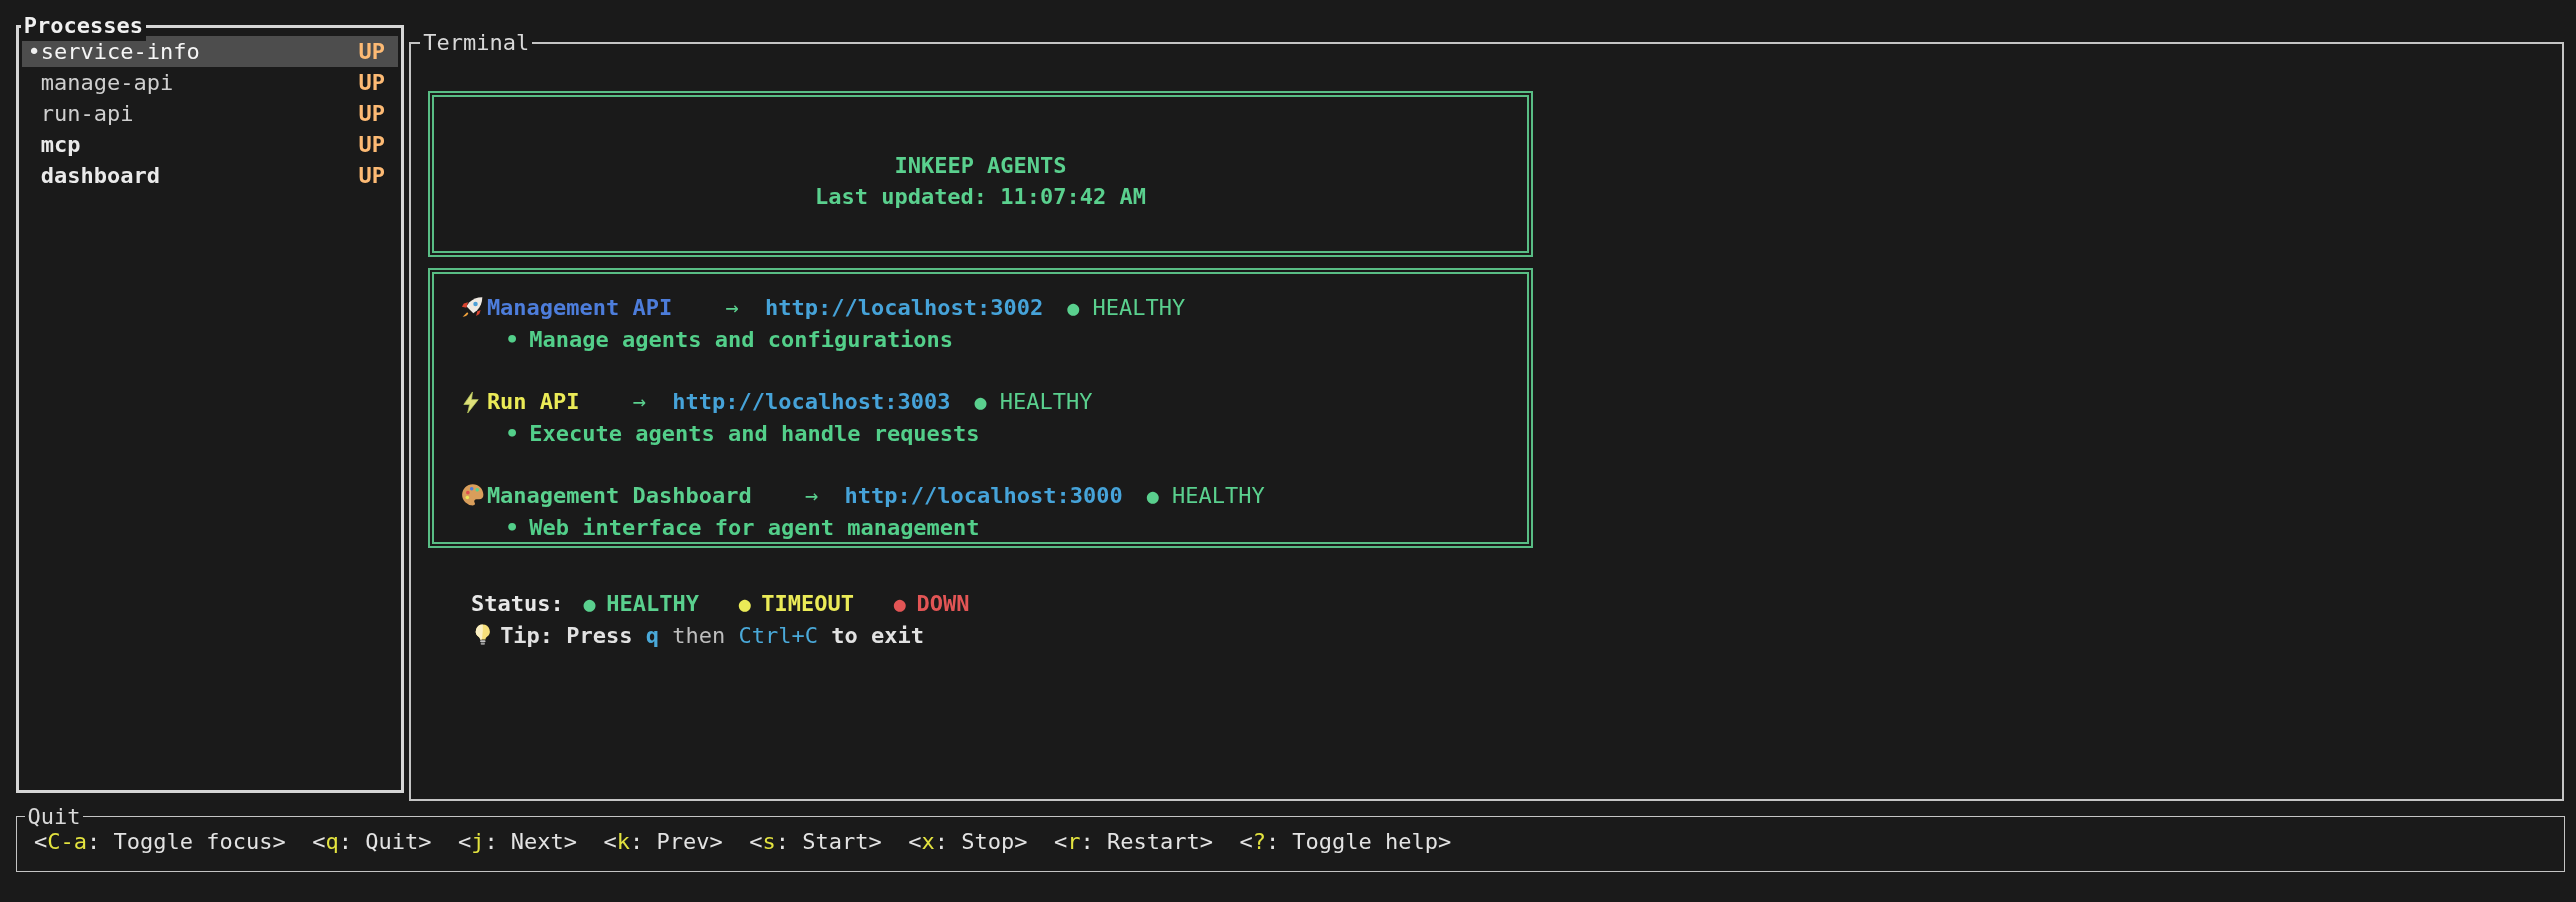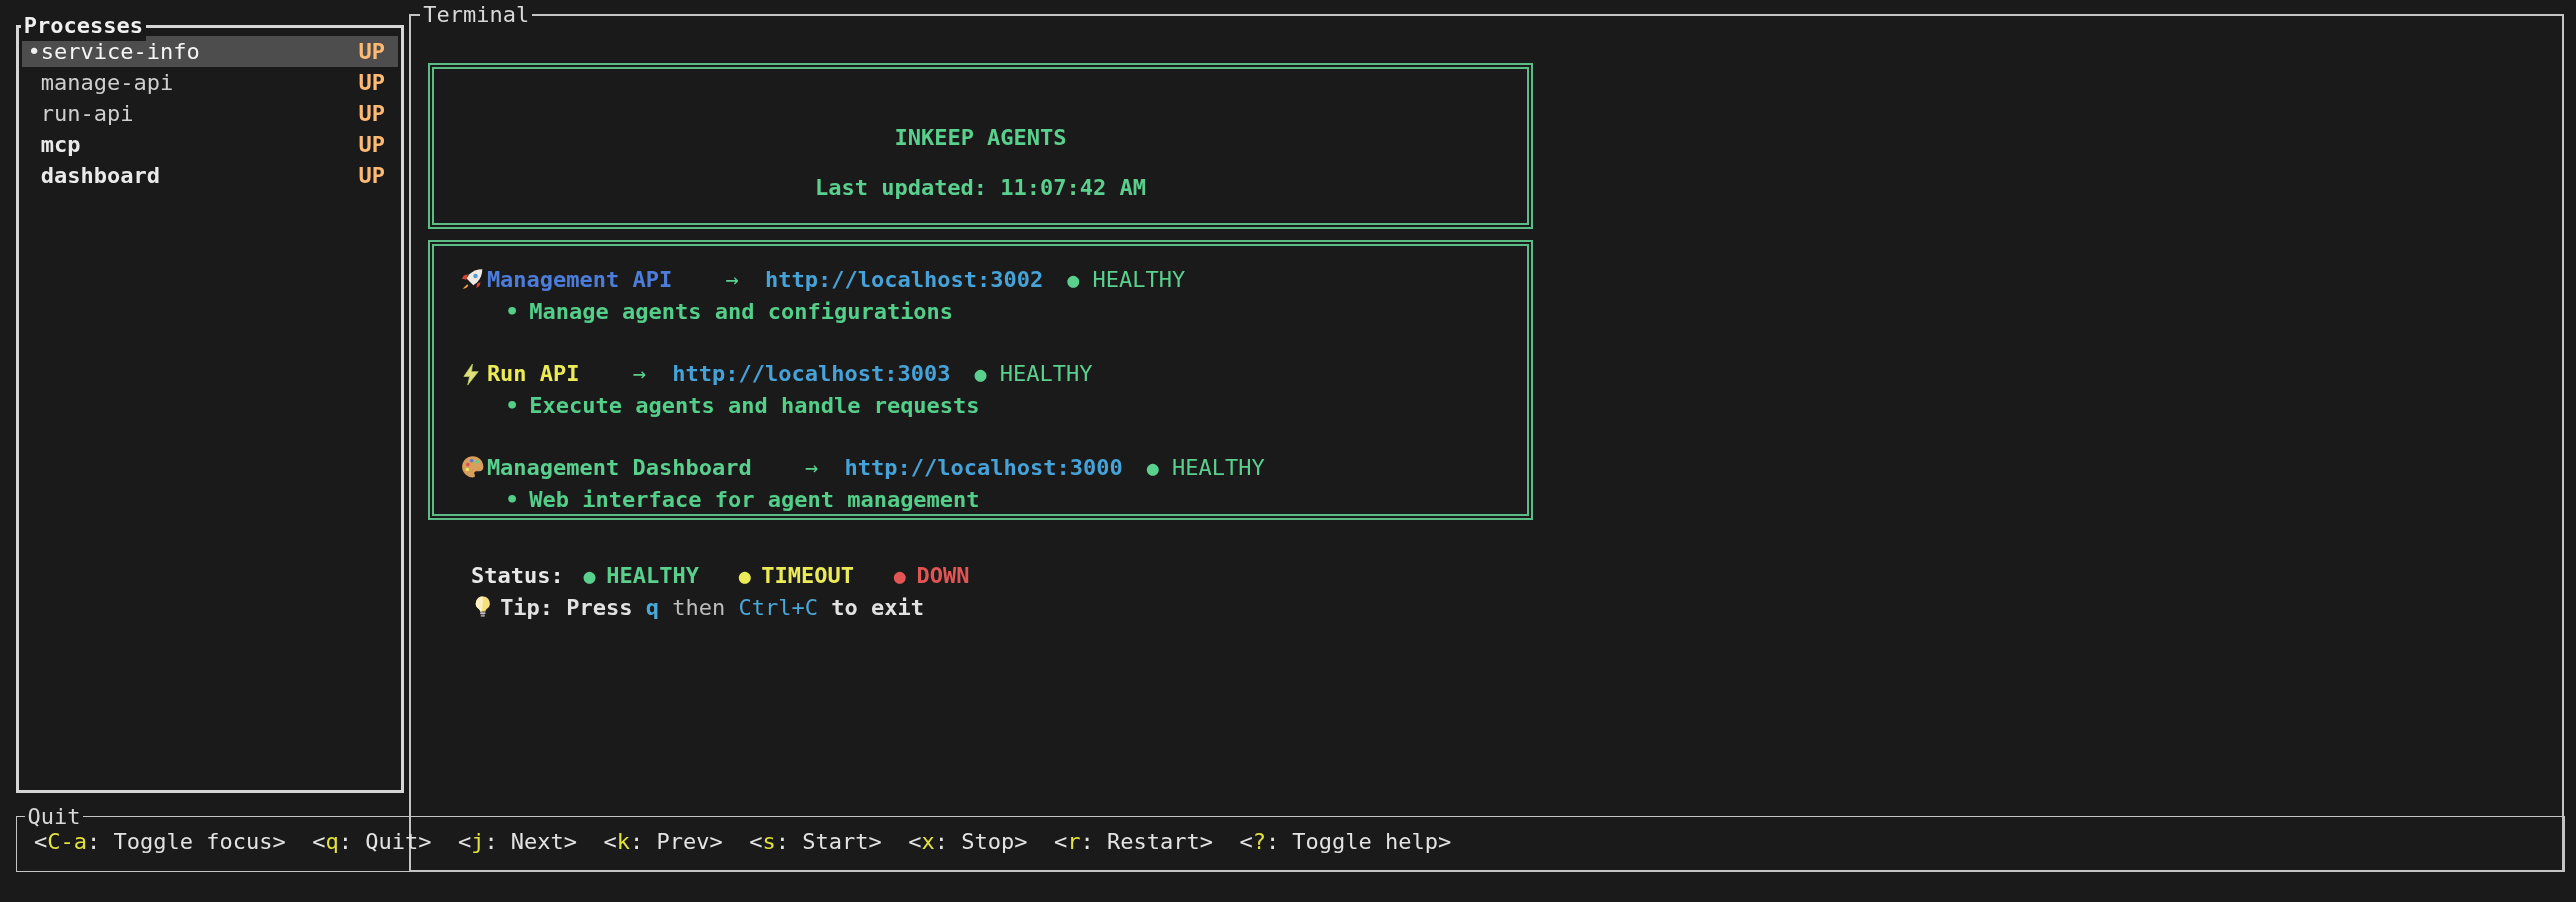--- a/index.html
+++ b/index.html
@@ -15,21 +15,21 @@
   .panel-label {
     position:absolute; top:-17px; background:#1a1a1a;
     padding:0 2.8px; line-height:31px; color:#d8d8d8;
   }
   #processes-panel {
     left:16px; top:24.6px; width:388px; height:768px;
     border:3.8px solid #d6d6d6;
   }
   #processes-panel .panel-label { left:1.9px; top:-18px; font-weight:bold; color:#f0f0f0; }
   #terminal-panel {
-    left:409px; top:14px; width:2155px; height:858px;
+    left:409px; top:42px; width:2155px; height:759px;
     border:2.8px solid #c4c4c4;
   }
   #terminal-panel .panel-label { left:9.4px; top:-17px; }
   #help-panel {
     left:16px; top:816px; width:2549px; height:56px;
     border:1.9px solid #c4c4c4;
   }
   #help-panel .panel-label { left:7.6px; top:-16px; }
 
   
@@ -46,21 +46,21 @@
   .proc-row.selected .pname { color:#f5f5f5; }
   .proc-row.bold .pname { font-weight:bold; color:#eaeaea; }
 
   
   .green-box {
     position:absolute; left:17px; width:1105px;
     border:6.6px double #59bd85; background:#1a1a1a;
   }
   #banner-box { top:47px; height:166px; text-align:center; padding-top:53px; }
   .banner-title { font-weight:bold; color:#5ad08e; }
-  .banner-sub   { font-weight:bold; color:#5ad08e; margin-top:19px; }
+  .banner-sub   { font-weight:bold; color:#5ad08e; }
 
   #services-box { top:224px; height:280px; padding:18px 0 0 26.4px; overflow:hidden; }
   .service:not(:last-child) { margin-bottom:31px; }
   .svc-icon { display:inline-block; width:2ch; }
   .svc-icon svg { vertical-align:-4.7px; }
   .svc-name  { font-weight:bold; }
   .svc-arrow { margin-left:4ch; color:#5ad08e; }
   .svc-url   { margin-left:2ch; font-weight:bold; color:#46a3d9; }
   .svc-dot   { margin-left:2ch; color:#5ad08e; font-size:20px; }
   .svc-status{ margin-left:1ch; color:#5ad08e; }

